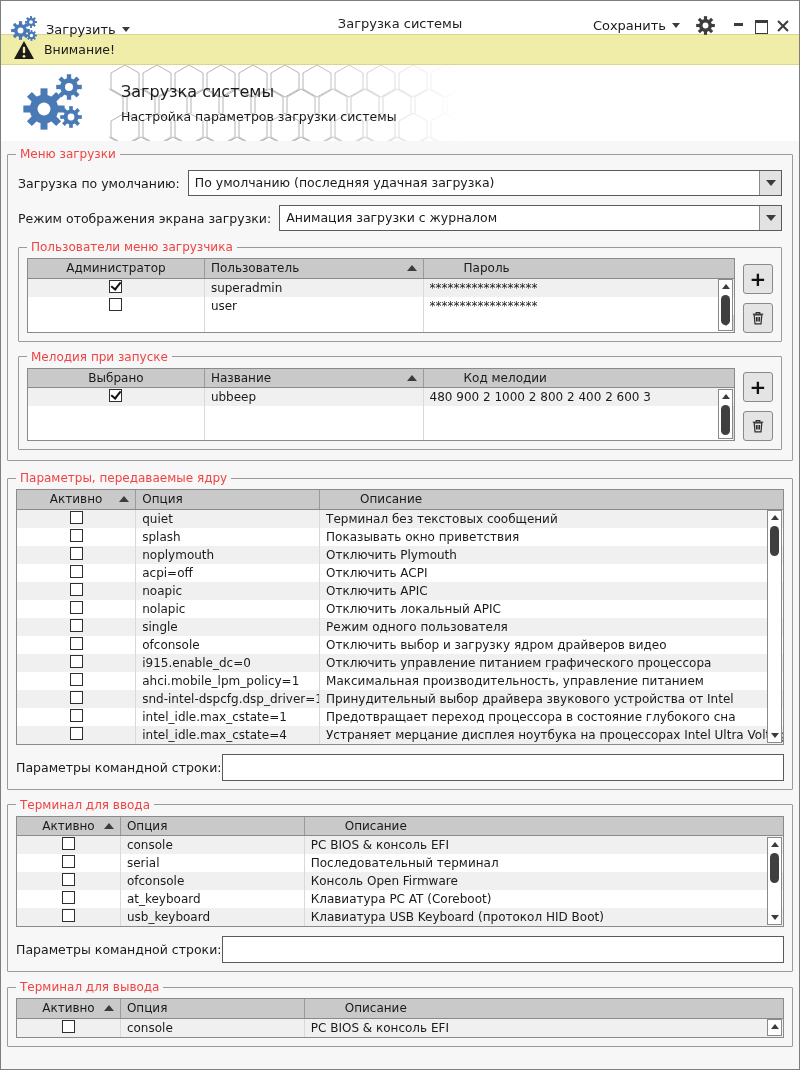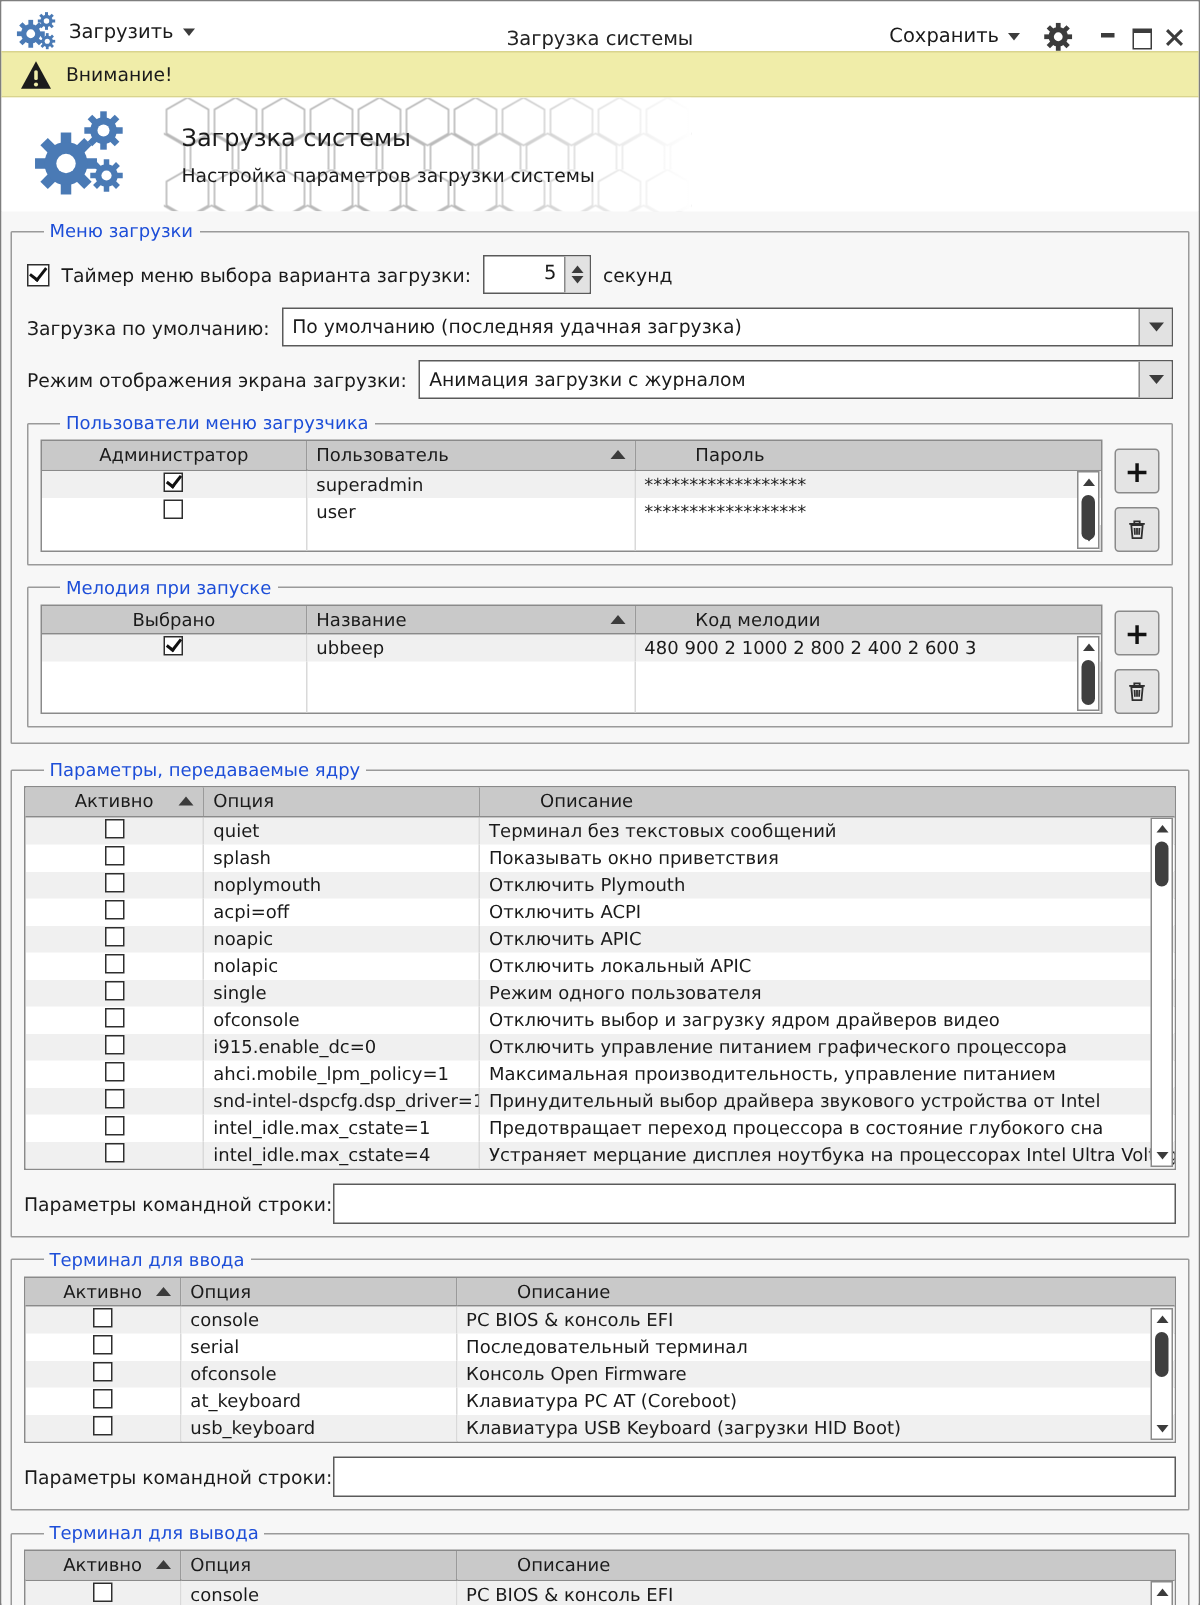--- a/index.html
+++ b/index.html
@@ -4,21 +4,21 @@
 <style>
   * { box-sizing: border-box; margin: 0; padding: 0; }
   html,body { width:800px; height:1070px; }
   body {
     font-family: "DejaVu Sans", "Liberation Sans", sans-serif;
     font-size: 12.5px; color:#1a1a1a; background:#fff;
   }
   .window { width:800px; height:1070px; border:1px solid #7e7e7e; display:flex; flex-direction:column; background:#f7f7f7; }
 
   
-  .toolbar { height:33px; background:#fff; display:flex; align-items:flex-end; padding:0 10px; position:relative; flex:0 0 auto; }
+  .toolbar { height:33px; background:#fff; display:flex; align-items:flex-start; padding:15px 10px; position:relative; flex:0 0 auto; }
   .tb-left, .tb-right { display:flex; align-items:center; gap:8px; }
   .tb-right { margin-left:auto; }
   .tb-title { position:absolute; left:50%; transform:translateX(-50%); font-size:13px; color:#222; }
   .tb-item { display:flex; align-items:center; gap:6px; cursor:default; font-size:13px; }
   .tri { display:inline-block; width:0; height:0; }
   .tri-down { border-left:5px solid transparent; border-right:5px solid transparent; border-top:6px solid #3c3c3c; }
   .tri-up   { border-left:5px solid transparent; border-right:5px solid transparent; border-bottom:6px solid #3c3c3c; }
   .winbtns { display:flex; align-items:center; gap:10px; margin-left:10px; }
   .wb { display:inline-block; position:relative; width:12px; height:12px; }
   .wb-min::after { content:""; position:absolute; left:1px; top:3px; width:9px; height:3px; background:#3c3c3c; }
@@ -35,21 +35,21 @@
   .app-header { height:76px; background:#fff; position:relative; overflow:hidden; flex:0 0 auto; display:flex; align-items:center; }
   .hex-bg { position:absolute; left:108px; top:0; pointer-events:none; }
   .logo-big { margin-left:22px; position:relative; z-index:2; }
   .hdr-text { margin-left:36px; position:relative; z-index:2; }
   .hdr-title { font-size:16px; margin-bottom:8px; }
   .hdr-sub { font-size:12.5px; }
 
   
   .content { flex:1 1 auto; padding:6px 6px 0 6px; background:#f7f7f7; display:flex; flex-direction:column; }
   fieldset { border:1px solid #9a9a9a; border-radius:1px; padding:4px 8px 8px 8px; background:transparent; }
-  legend { font-size:12px; padding:0 4px; margin-left:13px; color:#1d4ed8; }
+  legend { font-size:12px; padding:0 4px; margin-left:0; color:#ef4444; }
   .gap { height:8px; flex:0 0 auto; }
 
   
   .form-row { display:flex; align-items:center; gap:8px; margin:5px 2px 9px 2px; }
   .lbl { white-space:nowrap; font-size:12.5px; }
 
   .cb { display:inline-block; width:15px; height:15px; background:#fff; border:1.6px solid #2e2e2e; position:relative; flex:0 0 auto; }
   .cb.checked::after { content:""; position:absolute; left:3px; top:-1px; width:5px; height:9px; border-right:2.2px solid #111; border-bottom:2.2px solid #111; transform:rotate(38deg); }
   .cb-sm { width:13px; height:13px; border-width:1.4px; }
   .cb-sm.checked::after { left:2.5px; top:-1px; width:4px; height:8px; }
@@ -188,32 +188,20 @@
       <div class="hdr-title">Загрузка системы</div>
       <div class="hdr-sub">Настройка параметров загрузки системы</div>
     </div>
   </div>
 
   <div class="content">
 
     <fieldset>
       <legend>Меню загрузки</legend>
 
-      <div class="form-row">
-        <span class="cb checked"></span>
-        <span class="lbl">Таймер меню выбора варианта загрузки:</span>
-        <div class="spin">
-          <div class="spin-val">5</div>
-          <div class="spin-btns">
-            <span class="tri tri-up"></span>
-            <span class="tri tri-down"></span>
-          </div>
-        </div>
-        <span class="lbl">секунд</span>
-      </div>
 
       <div class="form-row">
         <span class="lbl">Загрузка по умолчанию:</span>
         <div class="combo">
           <div class="combo-text">По умолчанию (последняя удачная загрузка)</div>
           <div class="combo-btn">
               <span class="tri tri-down"></span>
             </div>
         </div>
       </div>
@@ -526,21 +514,21 @@
 
               <tr class="trow">
                 <td class="c-center"><span class="cb cb-sm"></span></td>
                 <td>at_keyboard</td>
                 <td>Клавиатура PC AT (Coreboot)</td>
               </tr>
 
               <tr class="trow even">
                 <td class="c-center"><span class="cb cb-sm"></span></td>
                 <td>usb_keyboard</td>
-                <td>Клавиатура USB Keyboard (загрузки HID Boot)</td>
+                <td>Клавиатура USB Keyboard (протокол HID Boot)</td>
               </tr>
 
           </tbody>
         </table>
         <div class="vscroll">
           <div class="sb-btn">
               <span class="tri tri-up"></span>
             </div>
           <div class="sb-track">
               <div class="sb-thumb"></div>

